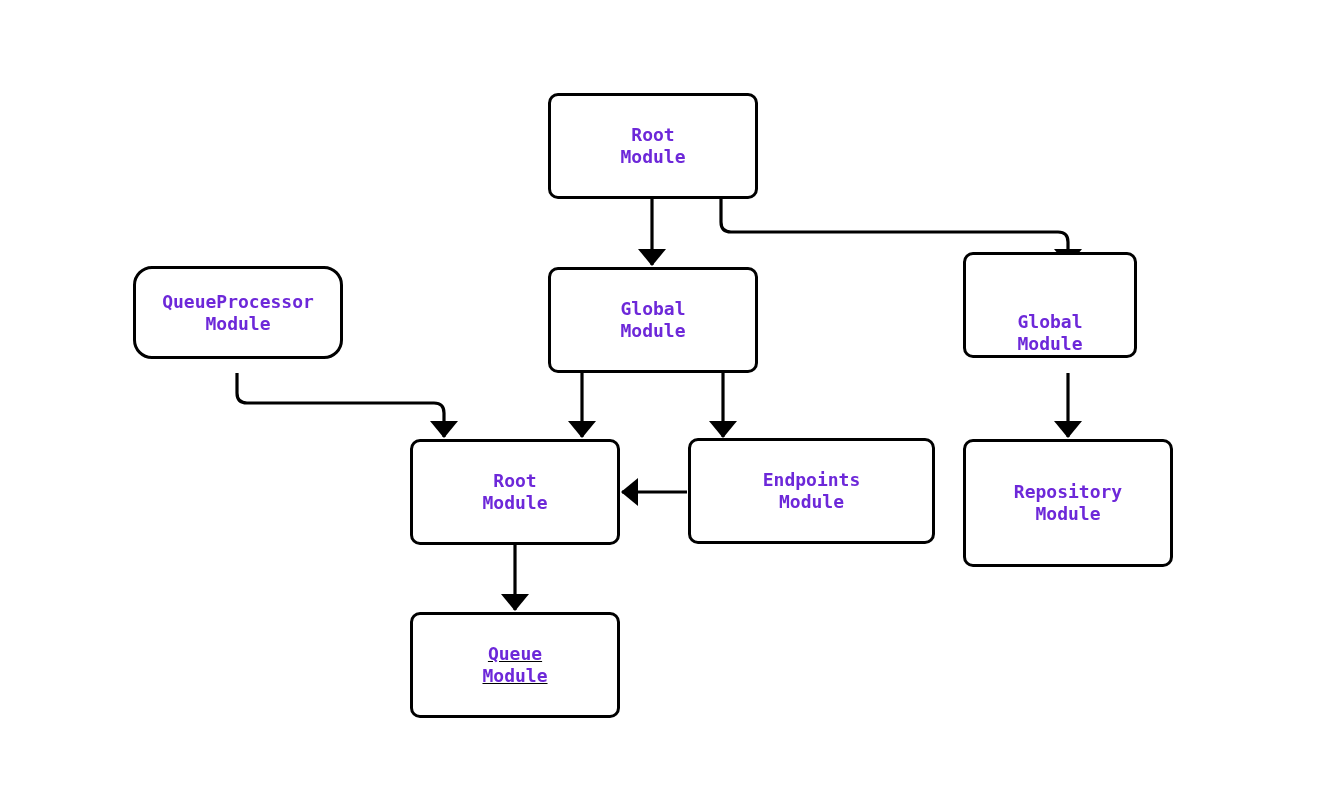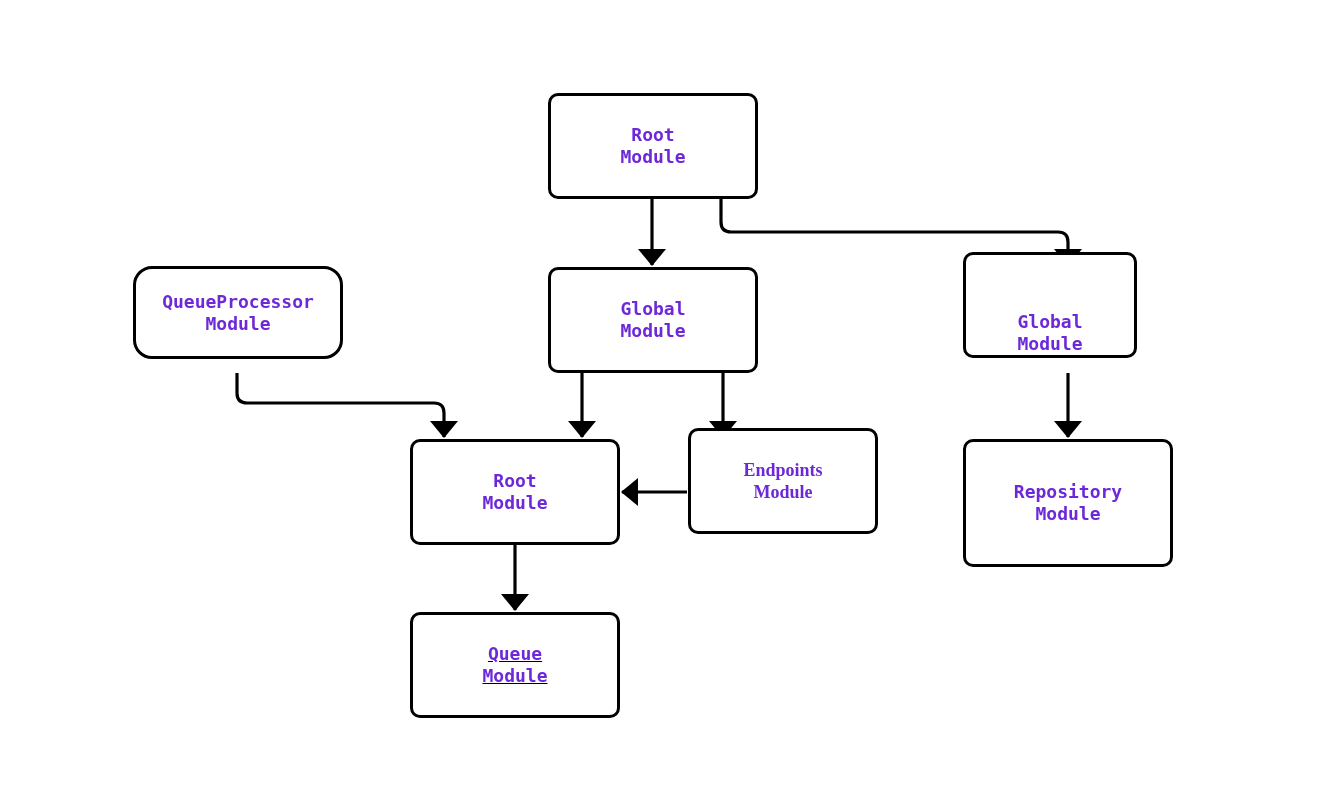--- a/index.html
+++ b/index.html
@@ -77,21 +77,21 @@
     </div>
     <div class="node" style="left: 548px; top: 267px; width: 210px; height: 106px;">
       <div class="label"><span>Global</span><span>Module</span></div>
     </div>
     <div class="node" style="left: 963px; top: 252px; width: 174px; height: 106px; align-items: flex-end;">
       <div class="label"><span>Global</span><span>Module</span></div>
     </div>
     <div class="node" style="left: 410px; top: 439px; width: 210px; height: 106px;">
       <div class="label"><span>Root</span><span>Module</span></div>
     </div>
-    <div class="node" style="left: 688px; top: 428px; width: 190px; height: 106px; font-family: Liberation Serif, serif;">
+    <div class="node" style="left: 688px; top: 438px; width: 247px; height: 106px;">
       <div class="label"><span>Endpoints</span><span>Module</span></div>
     </div>
     <div class="node" style="left: 963px; top: 439px; width: 210px; height: 128px;">
       <div class="label"><span>Repository</span><span>Module</span></div>
     </div>
     <div class="node" style="left: 410px; top: 612px; width: 210px; height: 106px; text-decoration: underline;">
       <div class="label"><span>Queue</span><span>Module</span></div>
     </div>
   </div>
 

